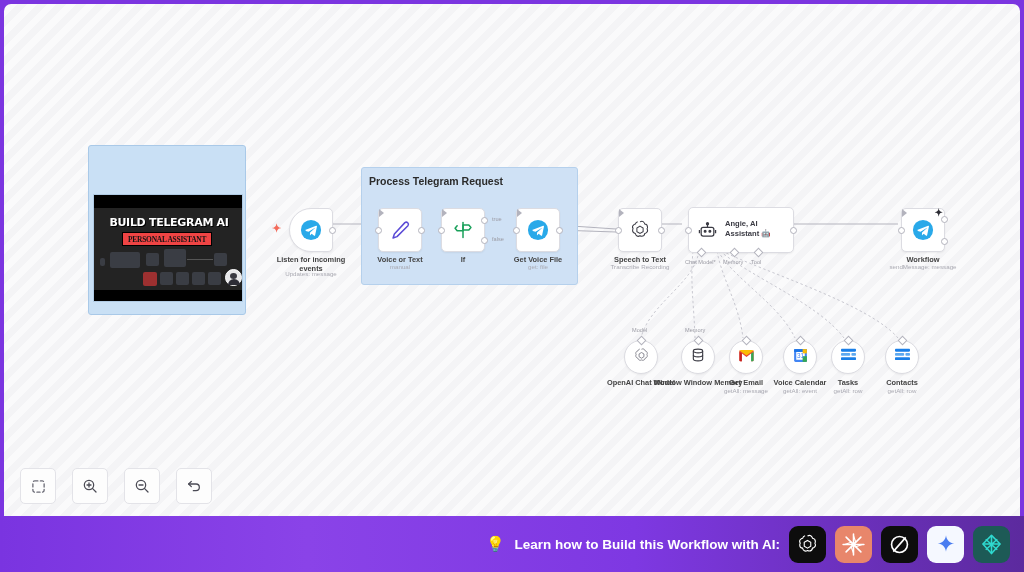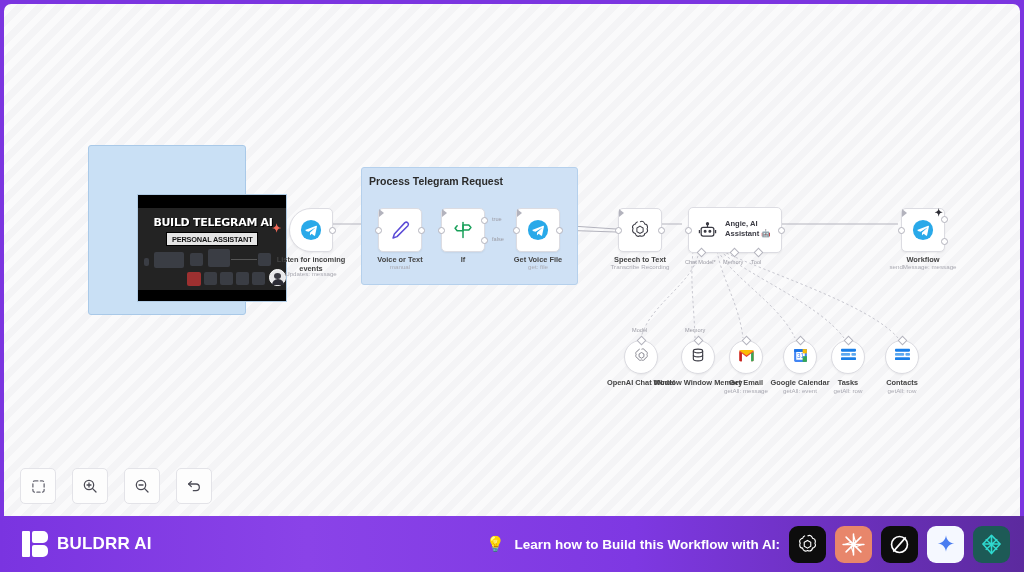--- a/index.html
+++ b/index.html
@@ -53,42 +53,41 @@
     letter-spacing: -0.1px;
   }
   #sticky .star { font-size: 10px; }
   #video-thumb {
     position: absolute;
     left: 4px; top: 48px;
     width: 150px; height: 108px;
     background: #000;
     border: 1px solid #b0cbe4;
     overflow: hidden;
-    margin-left: 44px;
   }
   #video-inner {
     position: absolute; left: 0; top: 13px;
     width: 150px; height: 82px;
     background: #232323;
   }
   .vid-title {
     position: absolute; top: 8px; left: 0; width: 150px;
     text-align: center;
     font-family: "DejaVu Sans", sans-serif;
     font-weight: bold;
     font-size: 11px;
     color: #fff;
     letter-spacing: -0.3px;
     text-shadow: 1px 1px 0 #000;
   }
   .vid-sub {
     position: absolute; top: 24px; left: 28px;
-    background: #e5e5e5;
+    background: #ef4444;
     color: #151515;
-    font-family: Liberation Sans, sans-serif;
+    font-family: Liberation Serif, serif;
     font-weight: bold;
     font-size: 7.4px;
     letter-spacing: -0.2px;
     padding: 1.5px 5px;
     border: 1px solid #000;
   }
   .vid-flow { position: absolute; }
   .vf-box { position: absolute; background: #3a3d44; border-radius: 2px; }
   .vf-box.red { background: #9d3030; }
   .vf-line { position: absolute; height: 1px; background: #555; }
@@ -124,21 +123,21 @@
   
   .node {
     position: absolute;
     background: #fff;
     border: 1px solid #dcdce2;
     border-radius: 5px;
     box-shadow: 0 1px 2px rgba(0,0,0,.06);
   }
   .node.sq { width: 44px; height: 44px; }
   .node.trigger { border-radius: 22px 5px 5px 22px; }
-  .node.wide { width: 94px; height: 46px; }
+  .node.wide { width: 106px; height: 46px; }
 
   .node .nicon {
     position: absolute; left: 0; top: 0; width: 100%; height: 100%;
     display: flex; align-items: center; justify-content: center;
   }
   .node.wide .nicon { justify-content: flex-start; padding-left: 9px; }
 
   .nlabel {
     position: absolute;
     top: 100%; left: 50%;
@@ -481,21 +480,21 @@
         <svg width="17" height="17" viewBox="0 0 24 24">
           <rect x="3" y="3" width="18" height="18" rx="2" fill="#4285f4"></rect>
           <rect x="6" y="6" width="12" height="12" fill="#fff"></rect>
           <rect x="3" y="3" width="18" height="4" fill="#1a73e8"></rect>
           <rect x="15" y="13" width="6" height="8" fill="#34a853"></rect>
           <rect x="15" y="3" width="6" height="6" fill="#fbbc04"></rect>
           <text x="12" y="16" font-size="9" font-family="Liberation Sans, sans-serif" fill="#4285f4" text-anchor="middle">31</text>
         </svg>
       </div>
       <div class="diamond" style="left:13px;top:-4px;"></div>
-      <div class="tlabel">Google Calendar</div>
+      <div class="tlabel">Voice Calendar</div>
       <div class="tsub" style="top:46px;">getAll: event</div>
     </div>
 
     <div class="tool" style="left:827px;top:336px;justify-content:center;">
       <div>
         <svg width="17" height="15" viewBox="0 0 20 18">
           <rect x="1" y="1" width="18" height="3.4" rx="1" fill="#1a7fe8"></rect>
           <rect x="1" y="6" width="11" height="3.4" rx="1" fill="#5ea9f0"></rect>
           <rect x="13.5" y="6" width="5.5" height="3.4" rx="1" fill="#5ea9f0"></rect>
           <rect x="1" y="11" width="18" height="3.4" rx="1" fill="#1a7fe8"></rect>
@@ -544,28 +543,20 @@
         <svg width="16" height="16" viewBox="0 0 24 24" fill="none" stroke="#4b4b55" stroke-width="1.9" stroke-linecap="round" stroke-linejoin="round">
             <path d="M4 9h11a5 5 0 010 10h-4"></path>
             <path d="M8 5L4 9l4 4"></path>
           </svg>
       </div>
     </div>
 
   </div>
 
   <div id="banner">
-    <div id="brand">
-      <div id="brand-mark">
-        <div class="bm1"></div>
-          <div class="bm2"></div>
-          <div class="bm3"></div>
-      </div>
-      <div id="brand-name">BULDRR AI</div>
-    </div>
 
     <div id="cta">
       <span style="font-size:15px;">💡</span>
       <span id="cta-text">Learn how to Build this Workflow with AI:</span>
       <div id="ai-logos">
         <div class="ailogo" style="background:#0d0d0d;">
           <svg width="23" height="23" viewBox="0 0 24 24" fill="none" stroke="#fff" stroke-width="1.15">
               <path d="M12 3.2c1.6-1 3.6-.6 4.6.9.3.4.5.9.6 1.4 1.7.2 3 1.7 3 3.4 0 .6-.2 1.2-.5 1.8.9 1.5.5 3.5-1 4.5-.5.3-1 .5-1.5.6-.2 1.7-1.7 3-3.4 3-.6 0-1.2-.2-1.8-.5-1.5.9-3.5.5-4.5-1-.3-.5-.5-1-.6-1.5-1.7-.2-3-1.7-3-3.4 0-.6.2-1.2.5-1.8-.9-1.5-.5-3.5 1-4.5.5-.3 1-.5 1.5-.6.3-1.3 1.3-2.3 2.6-2.6"></path>
               <path d="M12 7.8l3.4 2v4l-3.4 2-3.4-2v-4z"></path>
             </svg>

